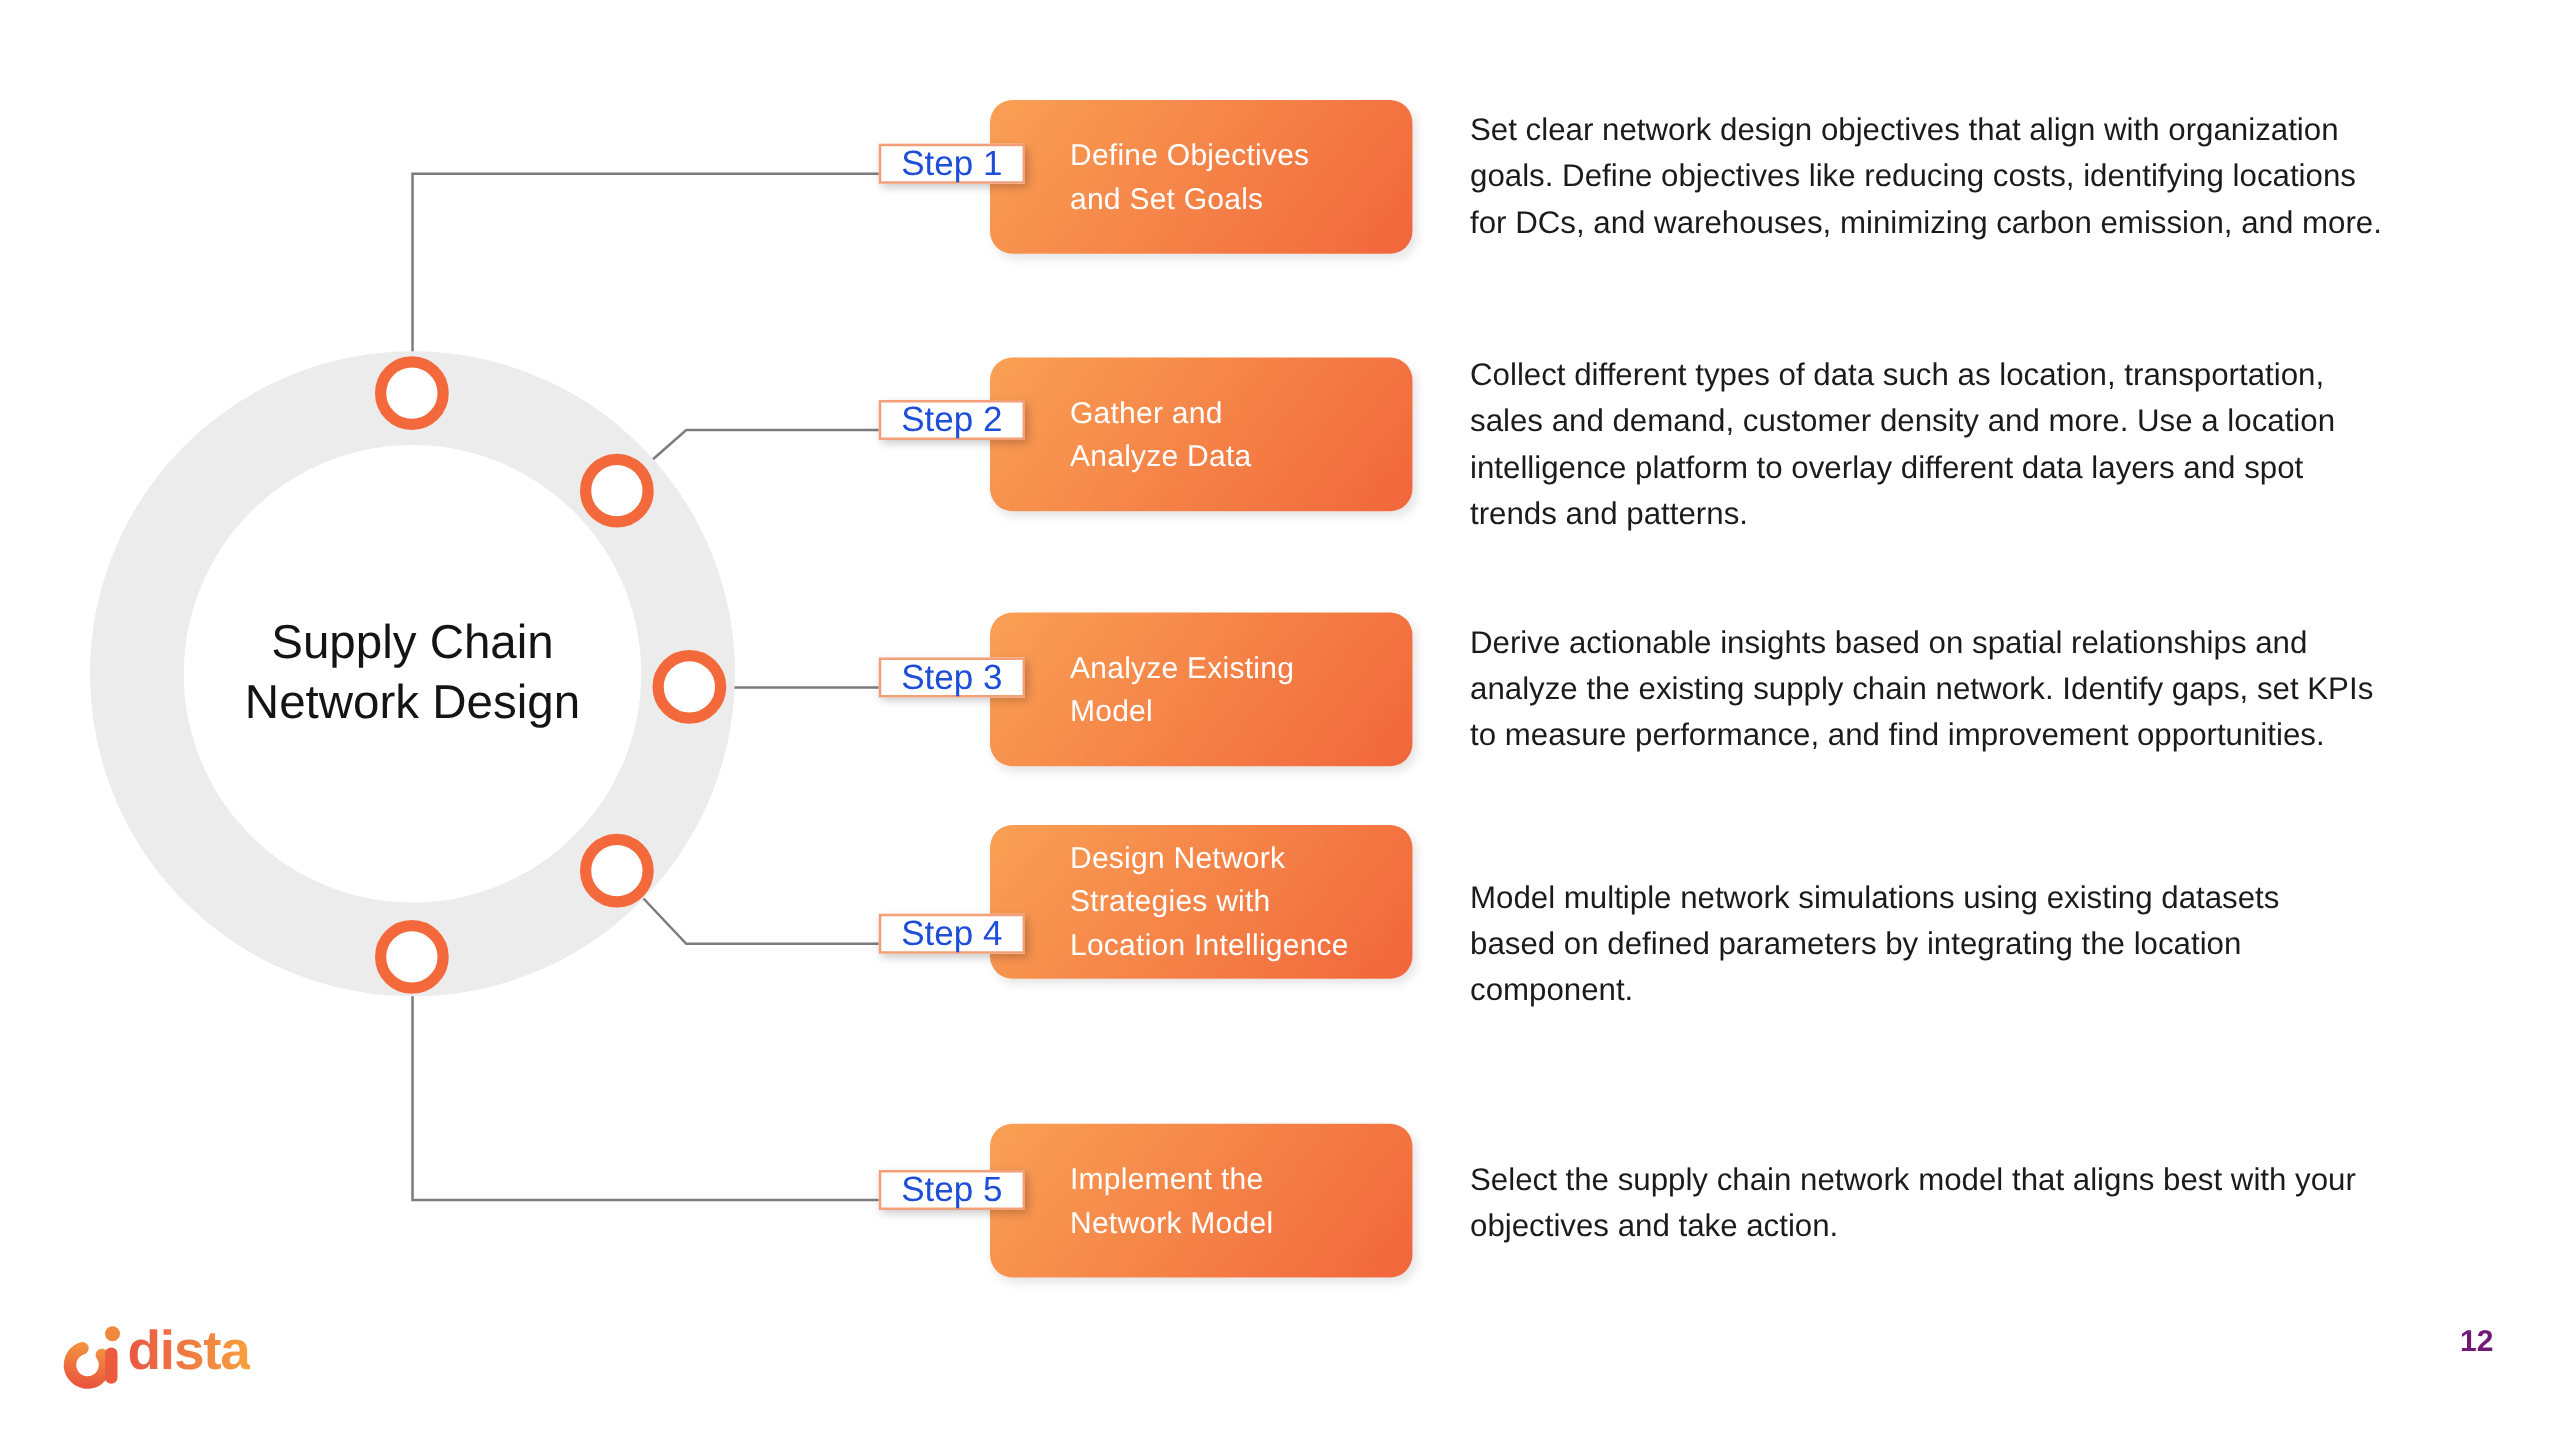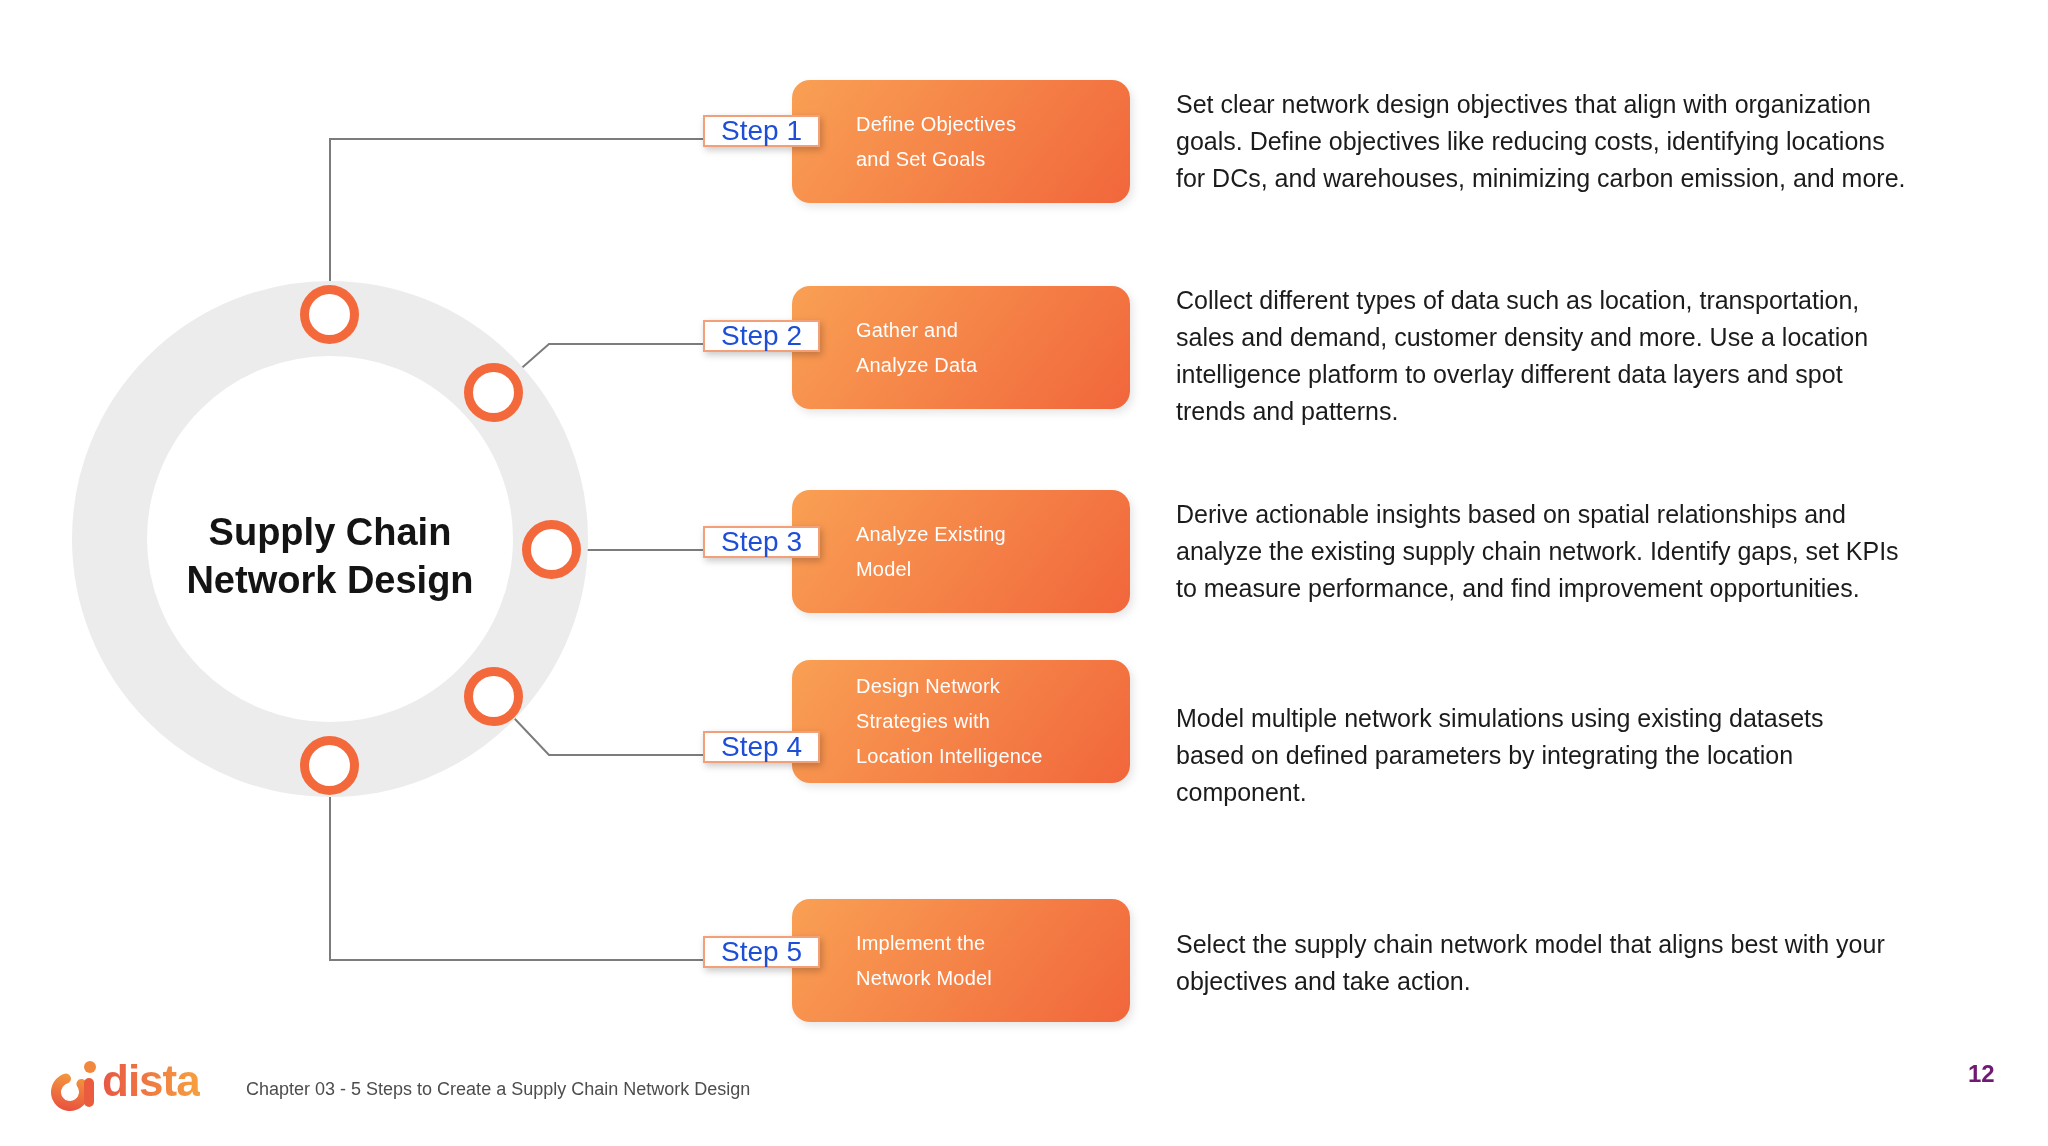--- a/index.html
+++ b/index.html
@@ -12,23 +12,23 @@
   }
   
   .ring{
     position:absolute;left:72px;top:281px;
     width:516px;height:516px;
     box-sizing:border-box;
     border:75px solid #ececec;
     border-radius:50%;
   }
   .ring-title{
-    position:absolute;left:105px;top:508px;width:450px;
+    position:absolute;left:105px;top:490px;width:450px;
     text-align:center;
-    font-size:38px;line-height:48px;font-weight:700;color:#141414;
+    font-size:38px;line-height:48px;font-weight:400;color:#141414;
     white-space:pre-line;
   }
   
   .connectors{position:absolute;left:0;top:0;width:2048px;height:1146px;}
   .connectors polyline{fill:none;stroke:#7c7c7c;stroke-width:2;}
   
   .node{
     position:absolute;width:59px;height:59px;box-sizing:border-box;
     border:9px solid #f4693c;background:#ffffff;border-radius:50%;
   }
@@ -47,21 +47,21 @@
     position:absolute;left:792px;width:338px;height:123px;
     box-sizing:border-box;
     border-radius:18px;
     background:linear-gradient(128deg,#f9a054 0%,#f1663b 100%);
     box-shadow:3px 4px 8px rgba(0,0,0,0.10);
     display:flex;align-items:center;
     padding-left:64px;
     z-index:2;
   }
   .step-box .box-label{
-    color:#ffffff;font-size:20px;line-height:35px;letter-spacing:0.2px;
+    color:#ffffff;font-size:24px;line-height:35px;letter-spacing:0.2px;
     white-space:pre-line;
   }
   
   .step-desc{
     position:absolute;left:1176px;width:880px;
     font-size:25px;line-height:37px;color:#1b1b1b;
     white-space:pre-line;
   }
   
   .logo{position:absolute;left:50px;top:1058px;width:54px;height:56px;}
@@ -154,16 +154,15 @@
       <linearGradient id="logoGrad" x1="0" y1="1" x2="1" y2="0">
         <stop offset="0" stop-color="#e8503f"></stop>
         <stop offset="1" stop-color="#f49b3e"></stop>
       </linearGradient>
     </defs>
     <circle cx="20" cy="34" r="14" fill="none" stroke="url(#logoGrad)" stroke-width="10" stroke-linecap="round" stroke-dasharray="70 18" transform="rotate(-35 20 34)"></circle>
     <line x1="39" y1="25" x2="39" y2="44" stroke="#ea5c3d" stroke-width="10" stroke-linecap="round"></line>
     <circle cx="40" cy="9" r="6" fill="#f2883e"></circle>
   </svg>
   <div class="wordmark">dista</div>
-  <div class="footer-caption">Chapter 03 - 5 Steps to Create a Supply Chain Network Design</div>
   <div class="page-number">12</div>
 
 </div>
 
 </body></html>

